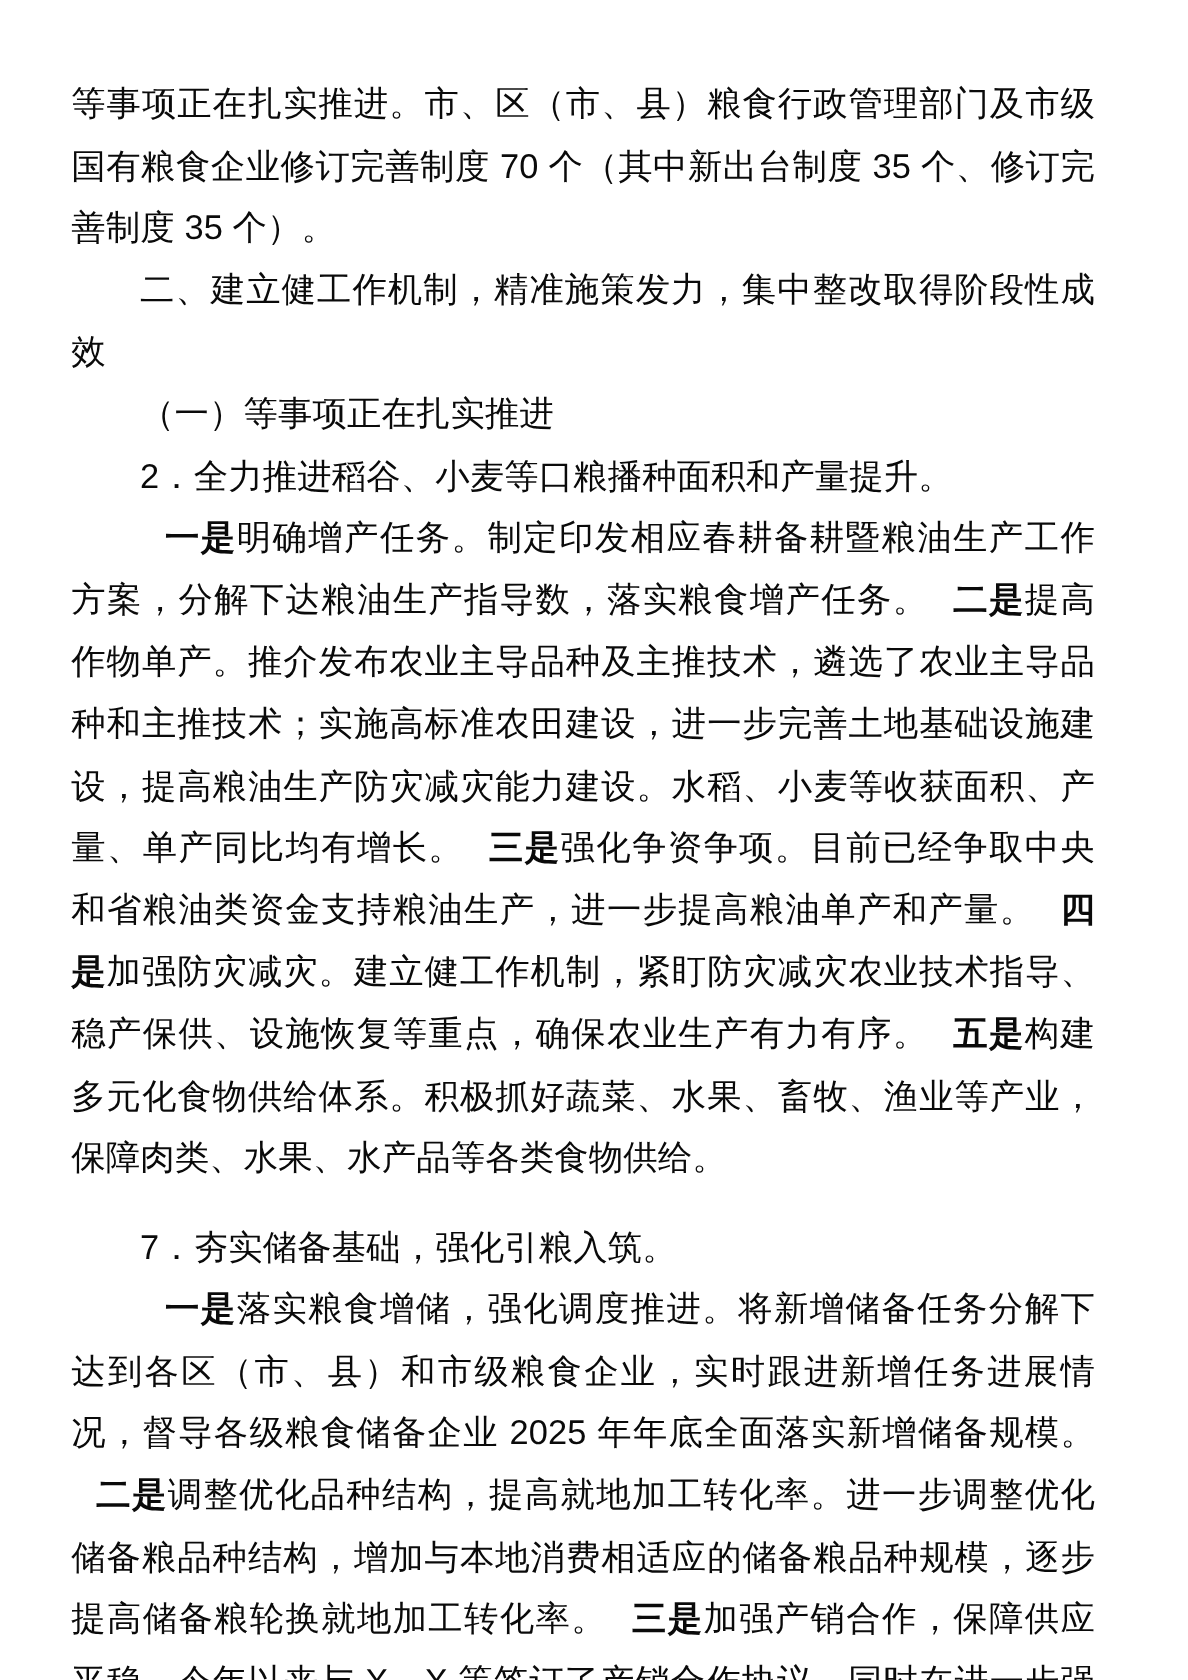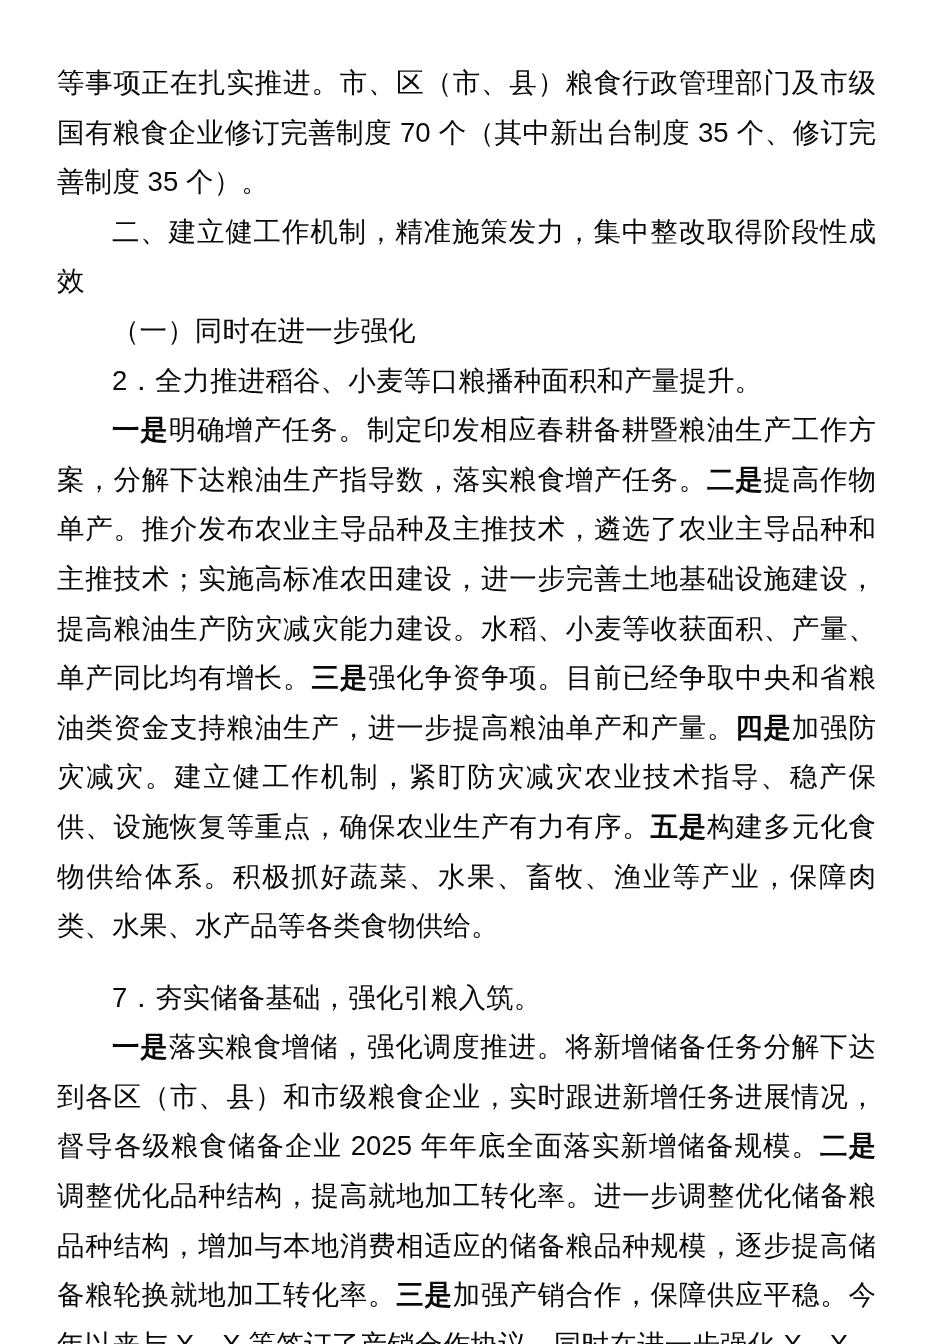--- a/index.html
+++ b/index.html
@@ -32,28 +32,29 @@
     text-justify: inter-character;
   }
   p.indent {
     text-indent: 2em;
   }
   p.gap-before {
     margin-top: 22px;
   }
   b.mark {
     font-weight: 700;
+    margin-left: 20px;
   }
 </style>
 </head>
 <body>
 
 <div class="page" style="background: rgb(255, 255, 255); color: rgb(10, 10, 10);">
   <div class="body-text" id="content">
       <p class="para"><span>等事项正在扎实推进。市、区（市、县）粮食行政管理部门及市级国有粮食企业修订完善制度 70 个（其中新出台制度 35 个、修订完善制度 35 个）。</span></p>
       <p class="para indent"><span>二、建立健工作机制，精准施策发力，集中整改取得阶段性成效</span></p>
-      <p class="para indent"><span>（一）同时在进一步强化</span></p>
+      <p class="para indent"><span>（一）等事项正在扎实推进</span></p>
       <p class="para indent"><span>2．全力推进稻谷、小麦等口粮播种面积和产量提升。</span></p>
       <p class="para indent"><b class="mark">一是</b><span>明确增产任务。制定印发相应春耕备耕暨粮油生产工作方案，分解下达粮油生产指导数，落实粮食增产任务。</span><b class="mark">二是</b><span>提高作物单产。推介发布农业主导品种及主推技术，遴选了农业主导品种和主推技术；实施高标准农田建设，进一步完善土地基础设施建设，提高粮油生产防灾减灾能力建设。水稻、小麦等收获面积、产量、单产同比均有增长。</span><b class="mark">三是</b><span>强化争资争项。目前已经争取中央和省粮油类资金支持粮油生产，进一步提高粮油单产和产量。</span><b class="mark">四是</b><span>加强防灾减灾。建立健工作机制，紧盯防灾减灾农业技术指导、稳产保供、设施恢复等重点，确保农业生产有力有序。</span><b class="mark">五是</b><span>构建多元化食物供给体系。积极抓好蔬菜、水果、畜牧、渔业等产业，保障肉类、水果、水产品等各类食物供给。</span></p>
       <p class="para indent gap-before"><span>7．夯实储备基础，强化引粮入筑。</span></p>
       <p class="para indent"><b class="mark">一是</b><span>落实粮食增储，强化调度推进。将新增储备任务分解下达到各区（市、县）和市级粮食企业，实时跟进新增任务进展情况，督导各级粮食储备企业 2025 年年底全面落实新增储备规模。</span><b class="mark">二是</b><span>调整优化品种结构，提高就地加工转化率。进一步调整优化储备粮品种结构，增加与本地消费相适应的储备粮品种规模，逐步提高储备粮轮换就地加工转化率。</span><b class="mark">三是</b><span>加强产销合作，保障供应平稳。今年以来与 X、X 等签订了产销合作协议，同时在进一步强化 X、X、X、X 等粮食主产区租仓建立了 9 个粮油基地，加大粮食采购，保障市场粮油供应平稳。</span></p>
     </div>
 </div>
 
 </body></html>

